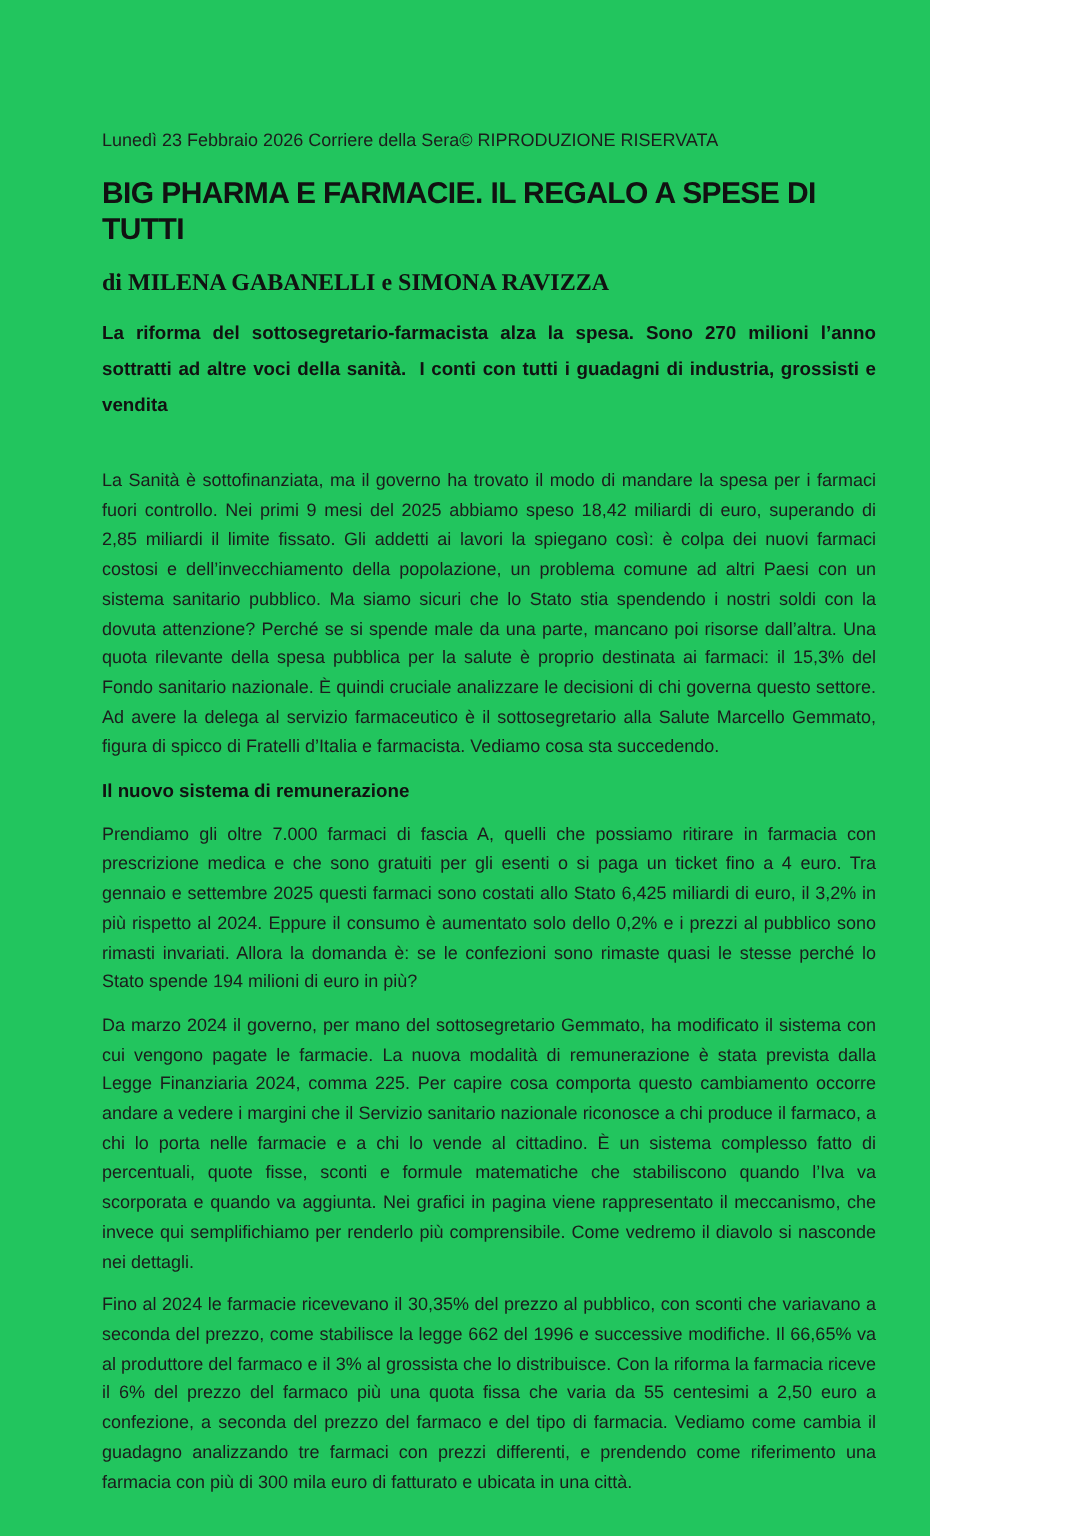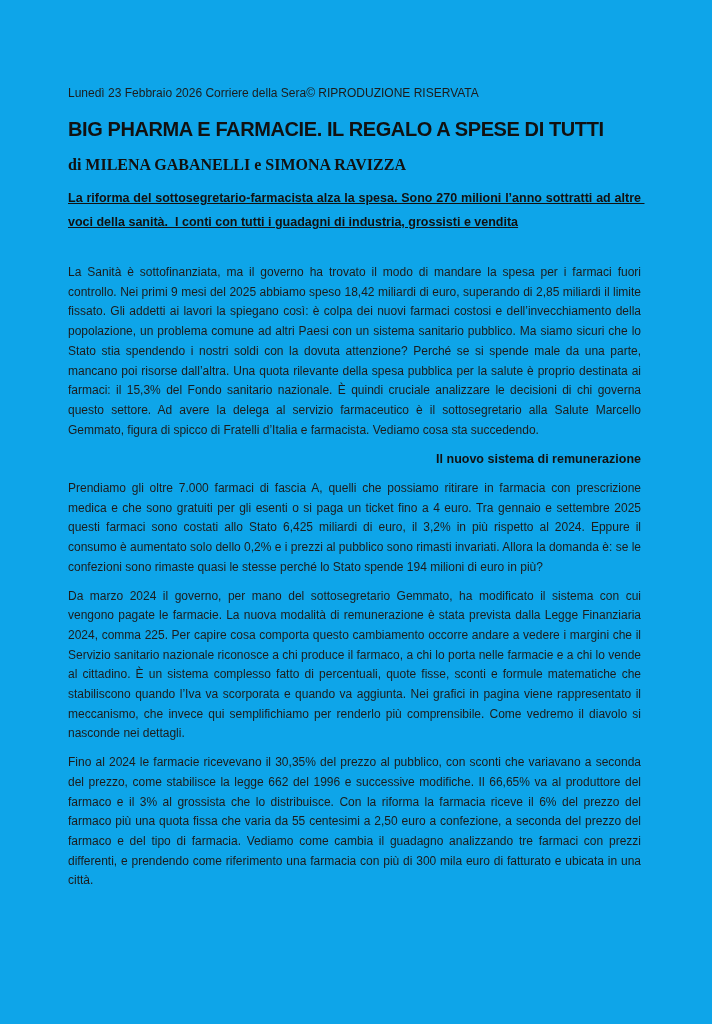--- a/index.html
+++ b/index.html
@@ -2,25 +2,25 @@
 <html lang="it"><head>
 <meta charset="utf-8">
 <style>
   html, body {
     margin: 0;
     padding: 0;
     background: #ffffff;
   }
   .page {
     position: relative;
-    width: 712px;
+    width: 620px;
     height: 1024px;
-    background: #0ea5e9;
+    background: #22c55e;
     box-sizing: border-box;
-    padding: 86px 71px 0 68px;
+    padding: 86px 36px 0 68px;
     font-family: "Liberation Sans", "DejaVu Sans", sans-serif;
     color: #1c1c1c;
     overflow: hidden;
   }
   .dateline {
     margin: 0;
     font-size: 12px;
     line-height: 15px;
     font-weight: 400;
     color: #1c1c1c;
@@ -43,37 +43,36 @@
     font-family: Liberation Serif, serif;
   }
   .standfirst {
     margin: 14px 0 29px 0;
     font-size: 12.5px;
     line-height: 24px;
     font-weight: 700;
     color: #111111;
     text-align: justify;
     white-space: pre-wrap;
-    text-decoration: underline;
   }
   .para {
     margin: 0 0 9px 0;
     font-size: 12px;
     line-height: 19.7px;
     font-weight: 400;
     text-align: justify;
     color: #1c1c1c;
   }
   .subhead {
     margin: 10px 0 9px 0;
     font-size: 12.5px;
     line-height: 19.7px;
     font-weight: 700;
     color: #111111;
-    text-align: right;
+    text-align: left;
   }
 </style>
 </head>
 <body>
 
 <div class="page">
 
   <p class="dateline">Lunedì 23 Febbraio 2026 Corriere della Sera© RIPRODUZIONE RISERVATA</p>
 
   <h1 class="title">BIG PHARMA E FARMACIE. IL REGALO A SPESE DI TUTTI</h1>

